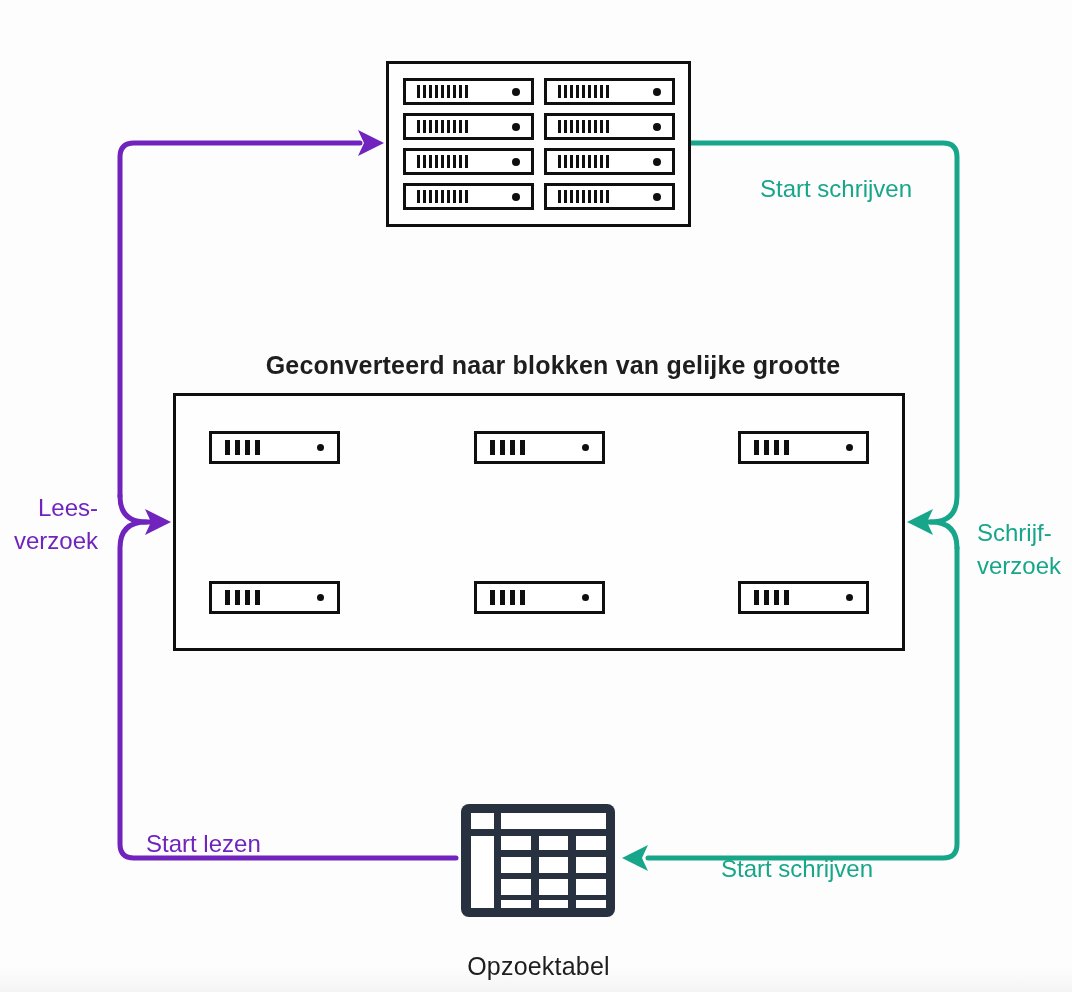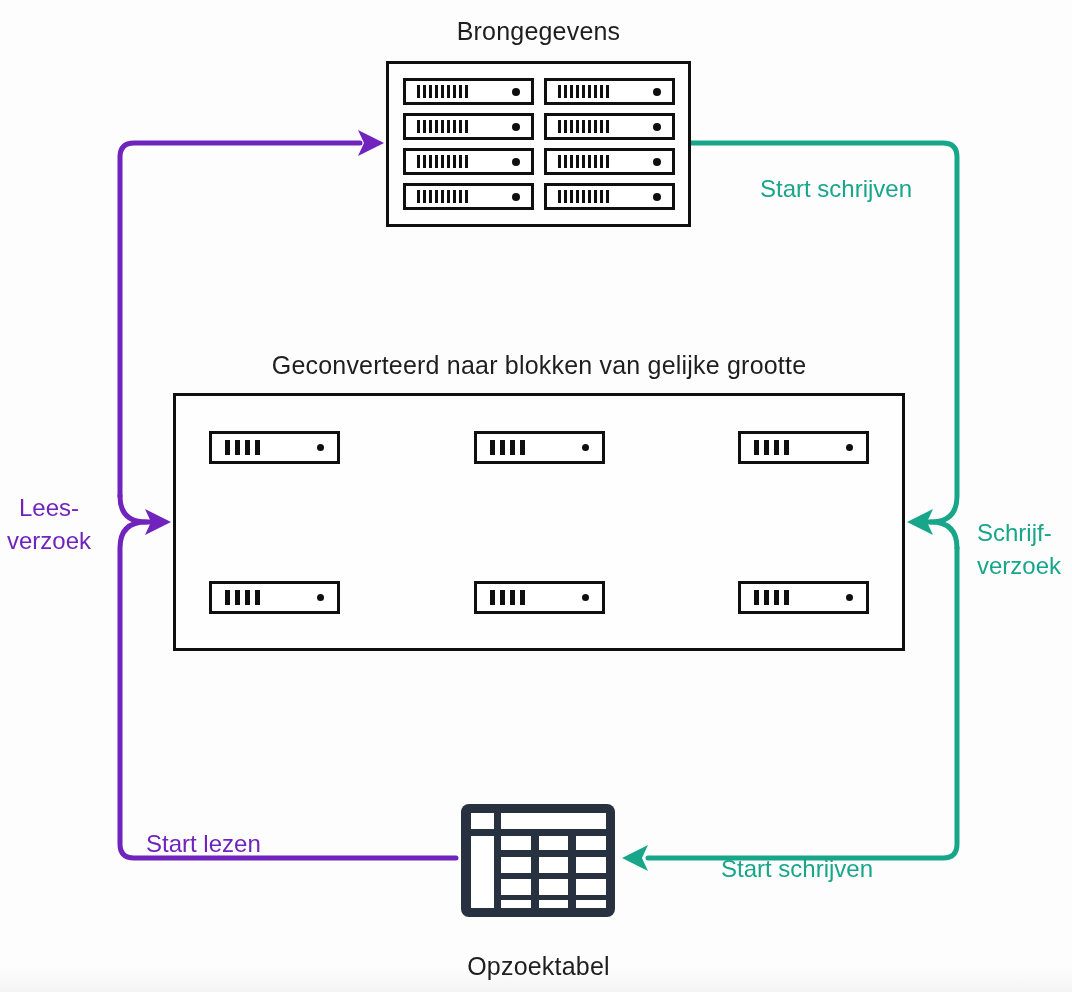--- a/index.html
+++ b/index.html
@@ -78,30 +78,30 @@
   .write-fill{fill:var(--write,#18a68b);}
   
   .flow-label{
     position:absolute;
     font-size:24px;
     line-height:33px;
     white-space:nowrap;
   }
   .read-text{color:var(--read,#7023bd);}
   .write-text{color:var(--write,#18a68b);margin-top:25px;}
-  #label-read-request{left:0;top:491px;width:98px;text-align:center;}
+  #label-read-request{left:0;top:491px;width:98px;text-align:right;}
   #label-write-request{left:977px;top:491px;width:120px;text-align:left;}
   #label-start-write-top{left:711px;top:147px;width:250px;text-align:center;}
   #label-start-read{left:146px;top:827px;width:250px;text-align:left;}
   #label-start-write-bottom{left:672px;top:827px;width:250px;text-align:center;}
   
   #lookup-table{position:absolute;left:461px;top:804px;}
   
   #title-source{left:386px;top:17px;width:305px;}
-  #title-blocks{left:173px;top:351px;width:732px;}
+  #title-blocks{left:187px;top:351px;width:732px;font-weight:bold;}
   #title-table{left:386px;top:952px;width:305px;}
 </style>
 </head>
 <body>
 
 <div id="canvas">
 
   <svg id="flow-overlay" viewBox="0 0 1072 992" xmlns="http://www.w3.org/2000/svg">
 
     <path class="flow-line read-stroke" d="M 456 858 H 134 Q 120 858 120 844 V 548 Q 120 522 146 522 H 150"></path>
@@ -110,21 +110,20 @@
     <polygon class="read-fill" points="171,522 145,509 151,522 145,535"></polygon>
     <polygon class="read-fill" points="384,143 358,130 364,143 358,156"></polygon>
 
     <path class="flow-line write-stroke" d="M 691 143 H 943 Q 957 143 957 157 V 496 Q 957 522 931 522 H 927"></path>
     <path class="flow-line write-stroke" d="M 957 548 V 844 Q 957 858 943 858 H 648"></path>
     <path class="flow-line write-stroke" d="M 957 548 Q 957 522 931 522"></path>
     <polygon class="write-fill" points="907,522 933,509 927,522 933,535"></polygon>
     <polygon class="write-fill" points="622,858 648,845 642,858 648,871"></polygon>
   </svg>
 
-  <div class="title" id="title-source">Brongegevens</div>
   <div class="title" id="title-blocks">Geconverteerd naar blokken van gelijke grootte</div>
   <div class="title" id="title-table">Opzoektabel</div>
 
   <div class="outline-box" id="source-box">
     <div id="source-grid">
         <div class="server-unit">
           <div class="bars">
             <span class="bar"></span>
             <span class="bar"></span>
             <span class="bar"></span>

